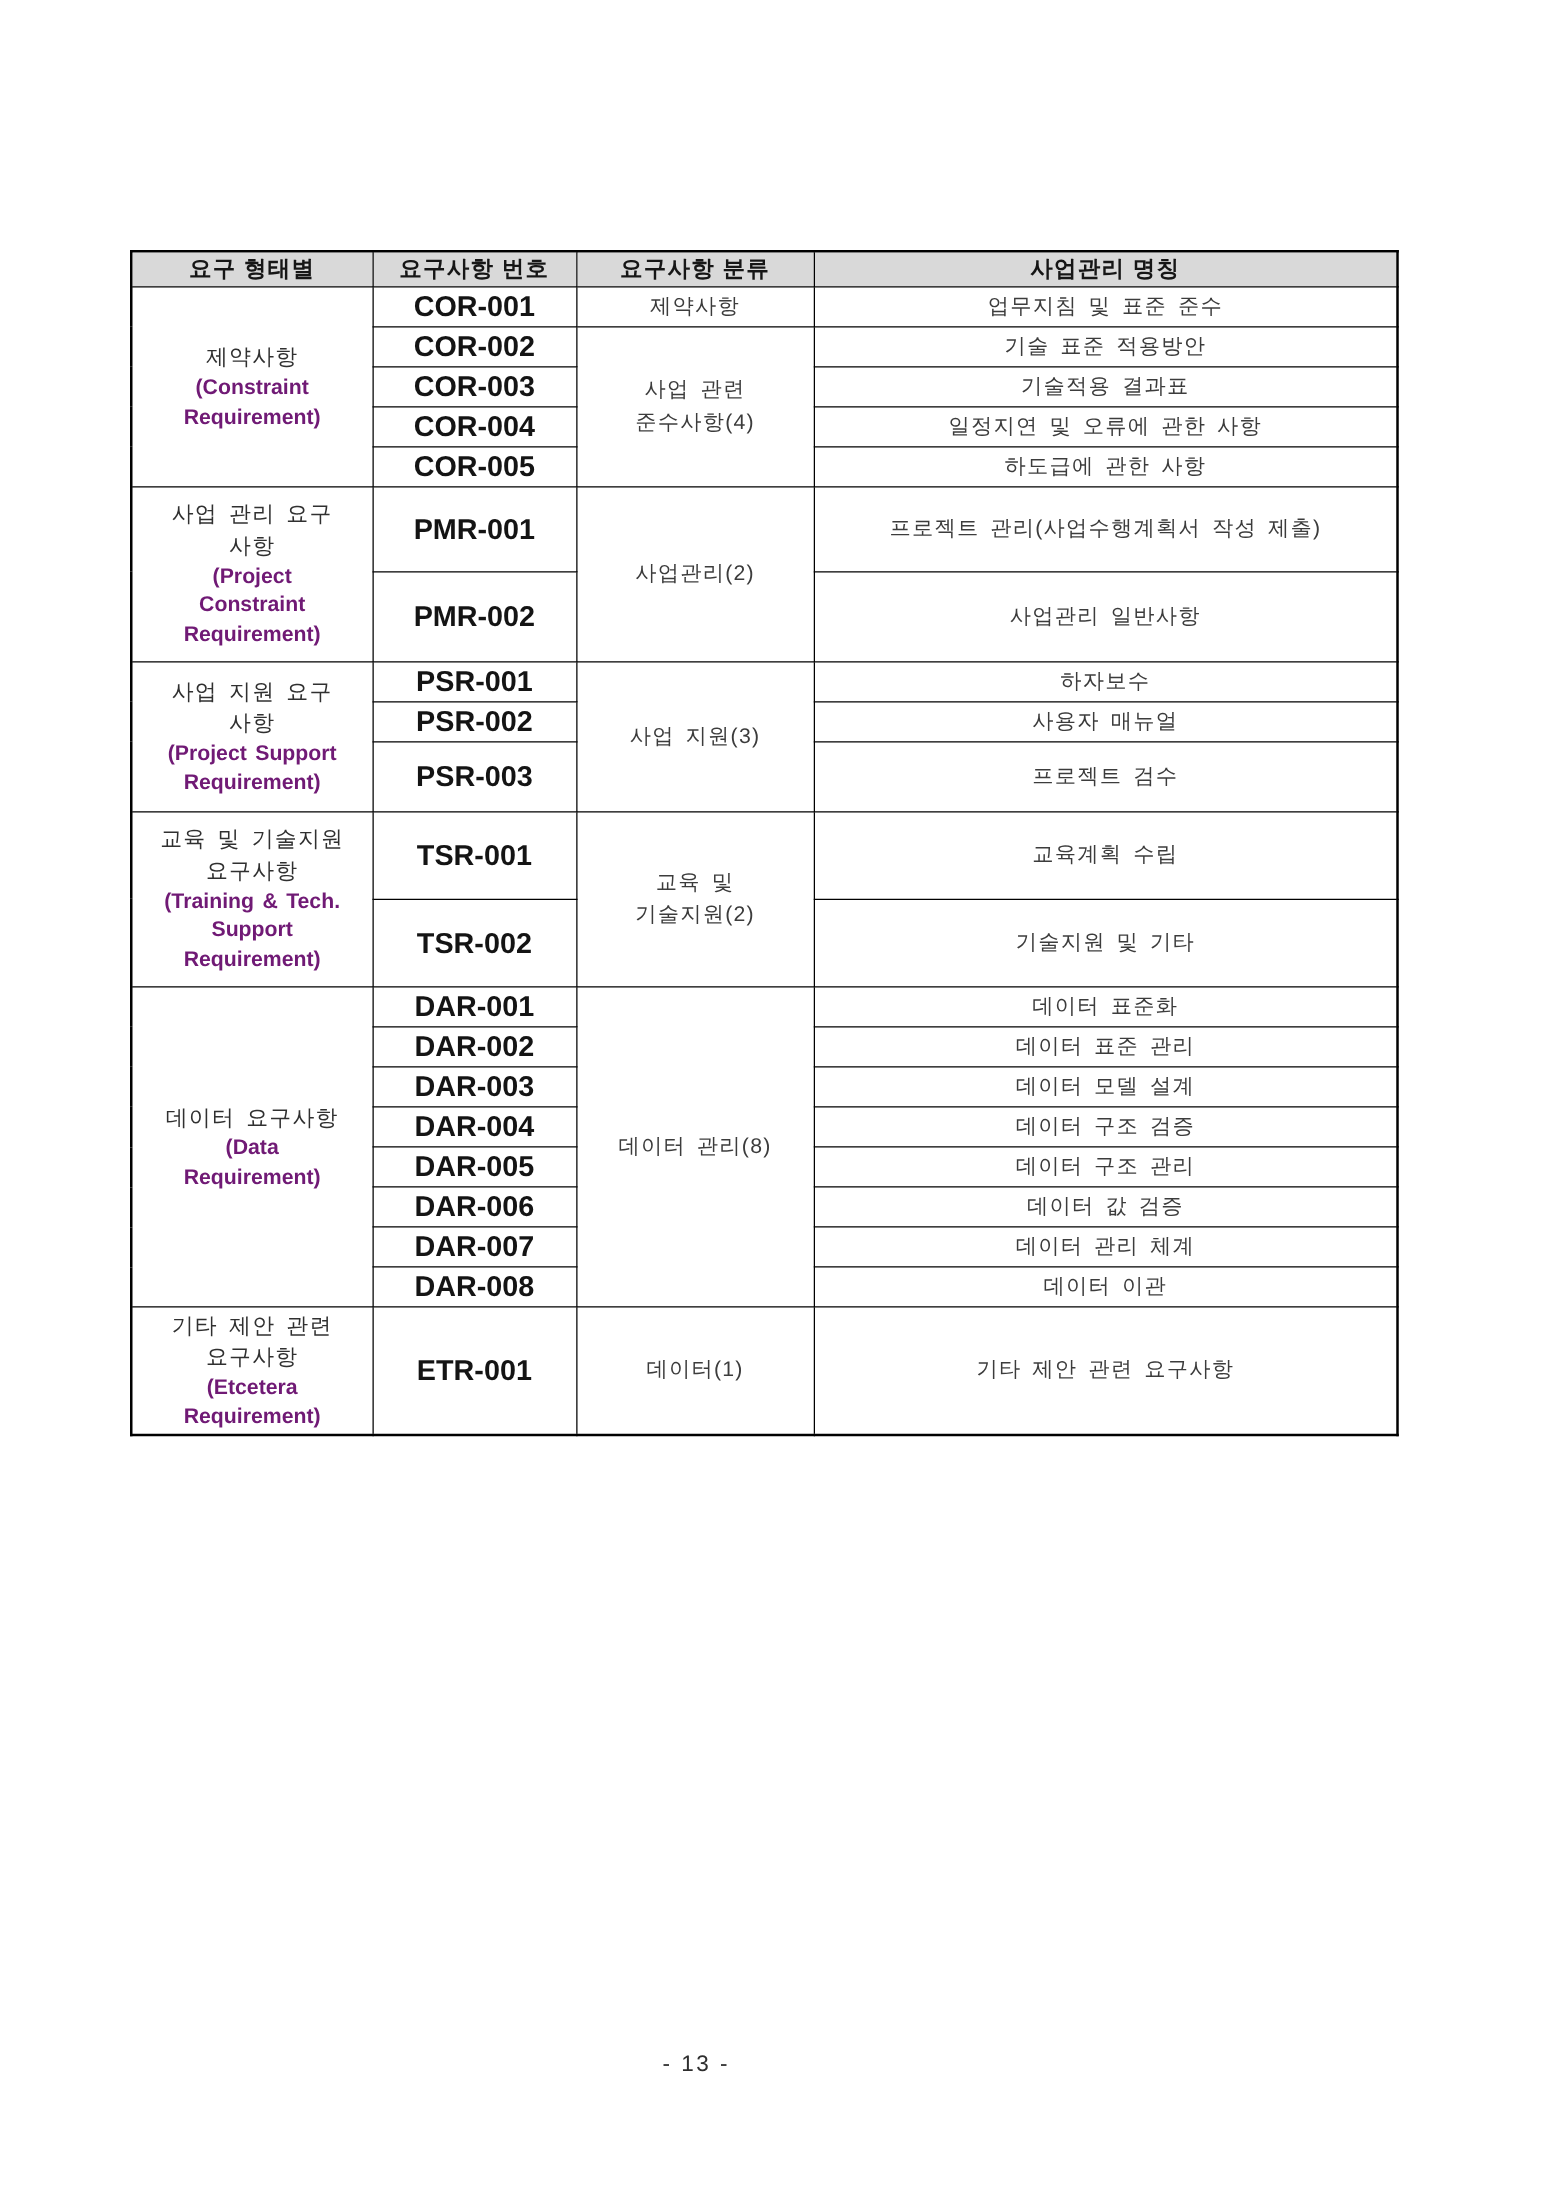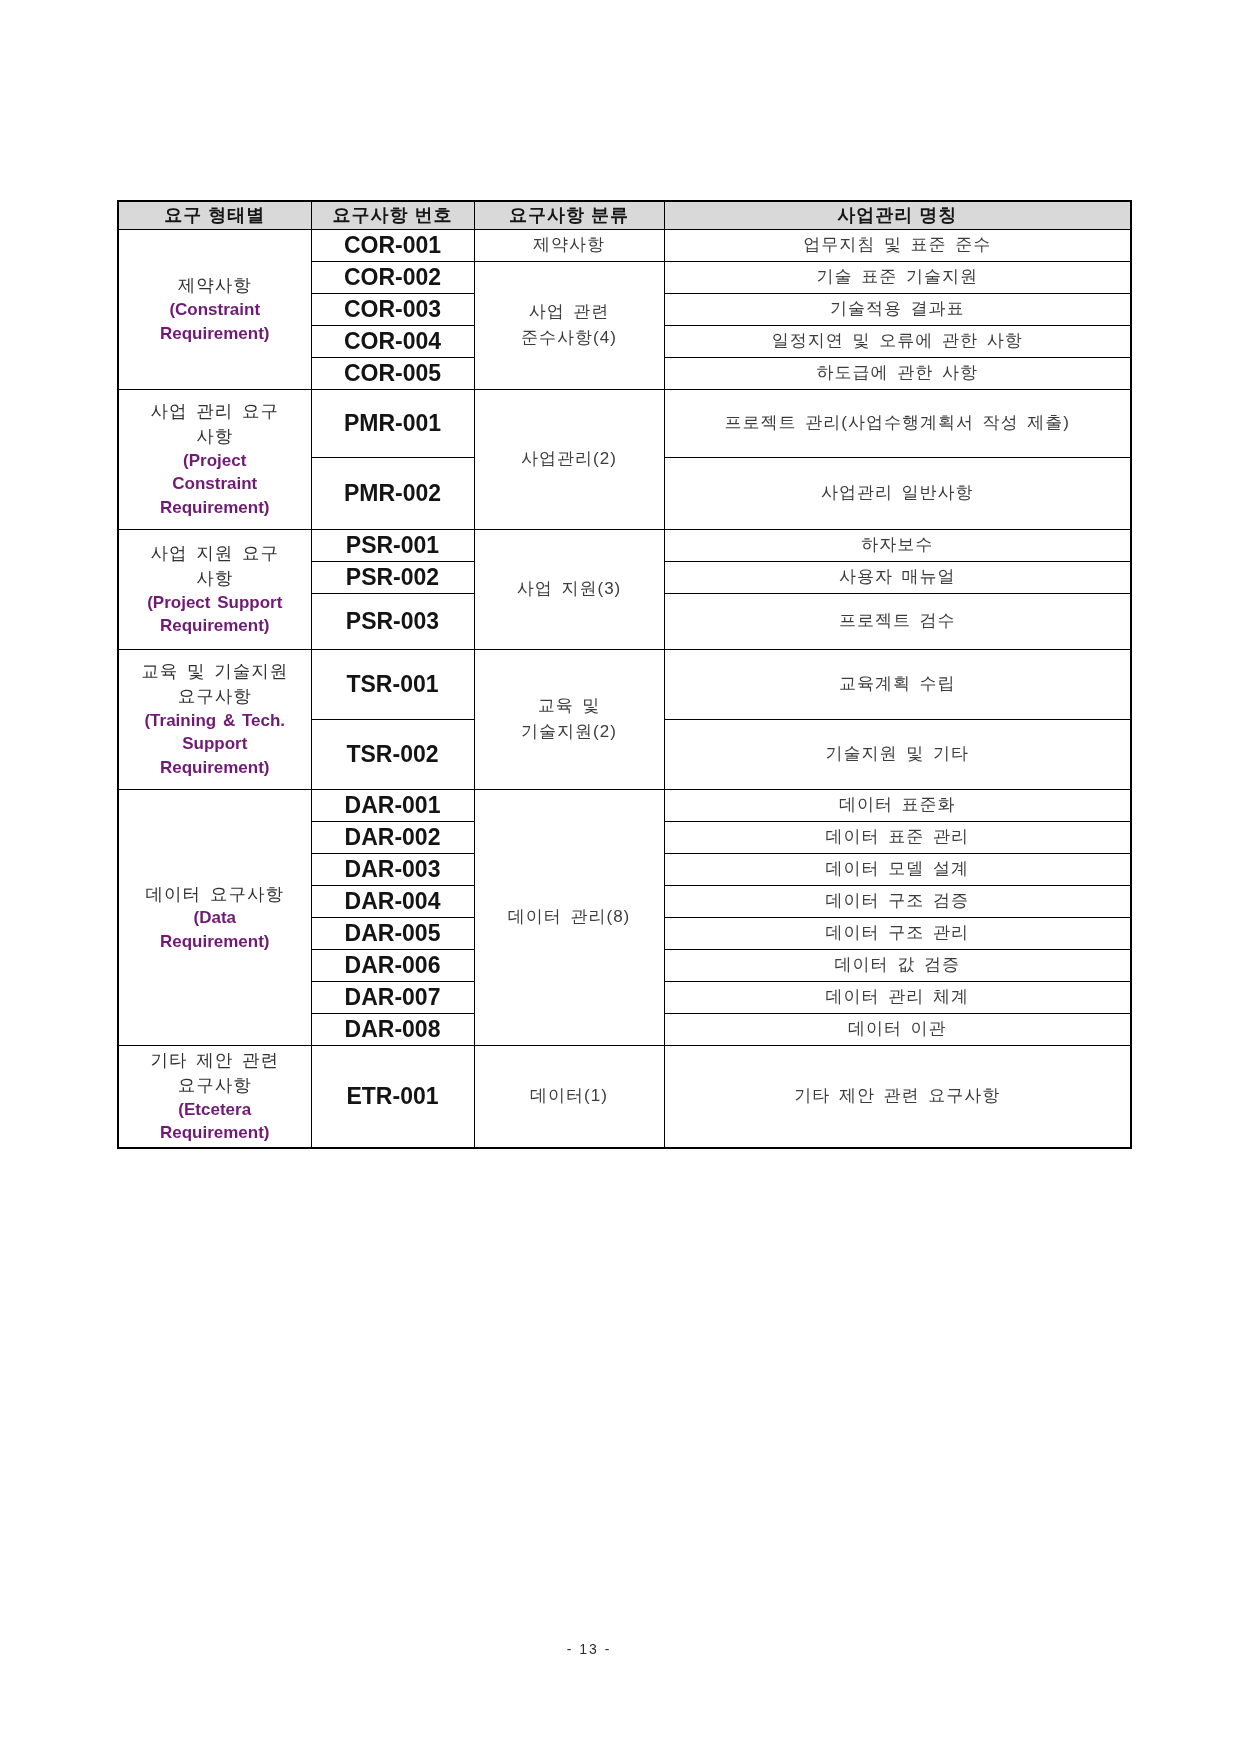--- a/index.html
+++ b/index.html
@@ -10,21 +10,21 @@
     position: relative;
   }
   .page {
     position: relative;
     width: 1241px; height: 1755px;
     background: #ffffff;
     overflow: hidden;
   }
   table.req {
     position: absolute;
-    left: 117px; top: 200px;
+    left: 104px; top: 200px;
     width: 1013px;
     border-collapse: collapse;
     table-layout: fixed;
     border: 2px solid #000000;
   }
   .req th, .req td {
     border: 1.5px solid #000000;
     text-align: center;
     vertical-align: middle;
     overflow: hidden;
@@ -72,24 +72,23 @@
   tr.r56 { height: 56px; }
   tr.r68 { height: 68px; }
   tr.r70 { height: 70px; }
   tr.r72 { height: 72px; margin-left: 16px; }
   tr.r110 { height: 102px; }
   .footer {
     position: absolute;
     left: 0; top: 1641px;
     width: 1114px;
     text-align: center;
-    font-size: 14px;
+    font-size: 18px;
     color: #2e2e2e;
     letter-spacing: 2px;
-    margin-left: 32px;
   }
 </style>
 </head>
 <body>
 
 <div class="page">
 
   <table class="req">
     <colgroup>
       <col style="width:193px">
@@ -118,21 +117,21 @@
           <div>제약사항</div>
         </td>
         <td class="name">업무지침 및 표준 준수</td>
       </tr>
       <tr class="r29">
         <td class="num">COR-002</td>
         <td class="cat" rowspan="4">
           <div>사업 관련</div>
           <div>준수사항(4)</div>
         </td>
-        <td class="name">기술 표준 기술지원</td>
+        <td class="name">기술 표준 적용방안</td>
       </tr>
       <tr class="r29">
         <td class="num">COR-003</td>
         <td class="name">기술적용 결과표</td>
       </tr>
       <tr class="r29">
         <td class="num">COR-004</td>
         <td class="name">일정지연 및 오류에 관한 사항</td>
       </tr>
       <tr class="r29">

